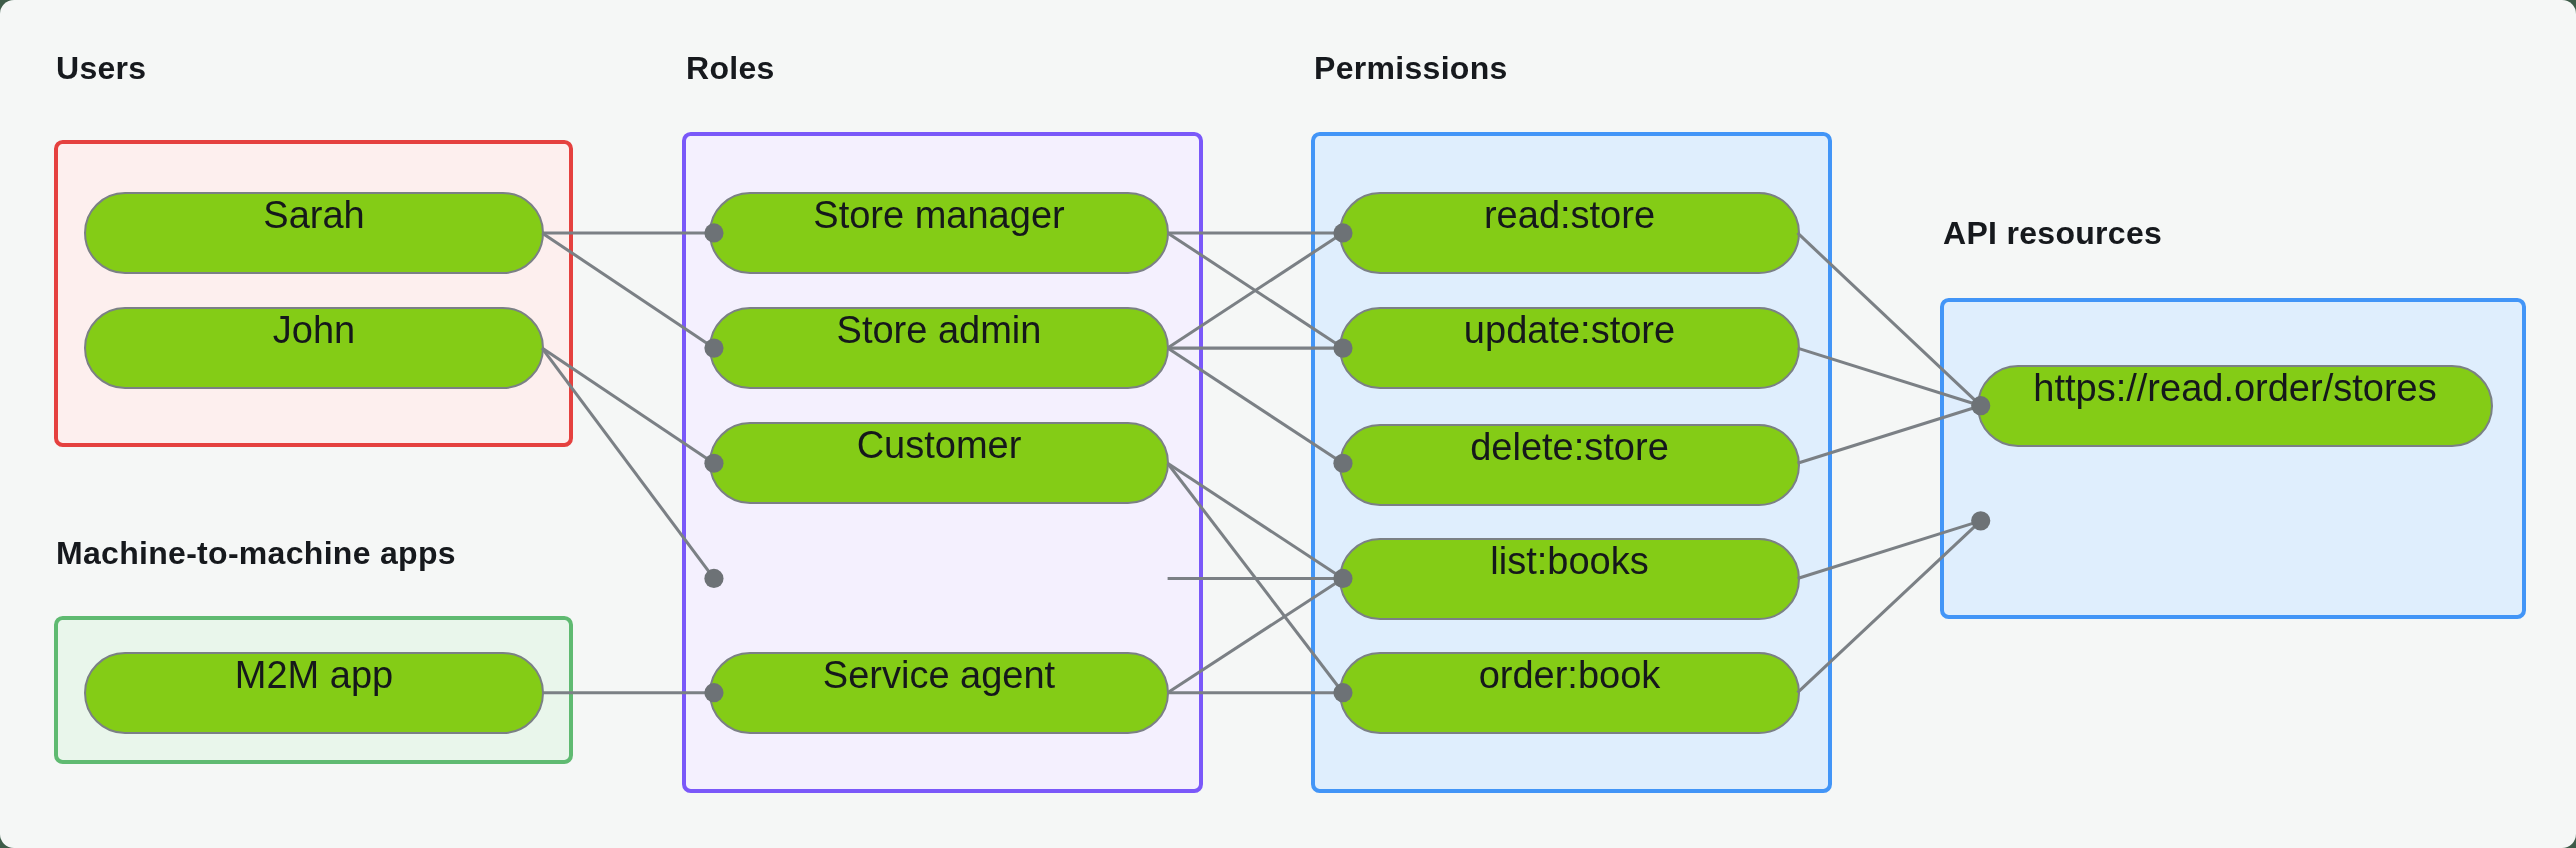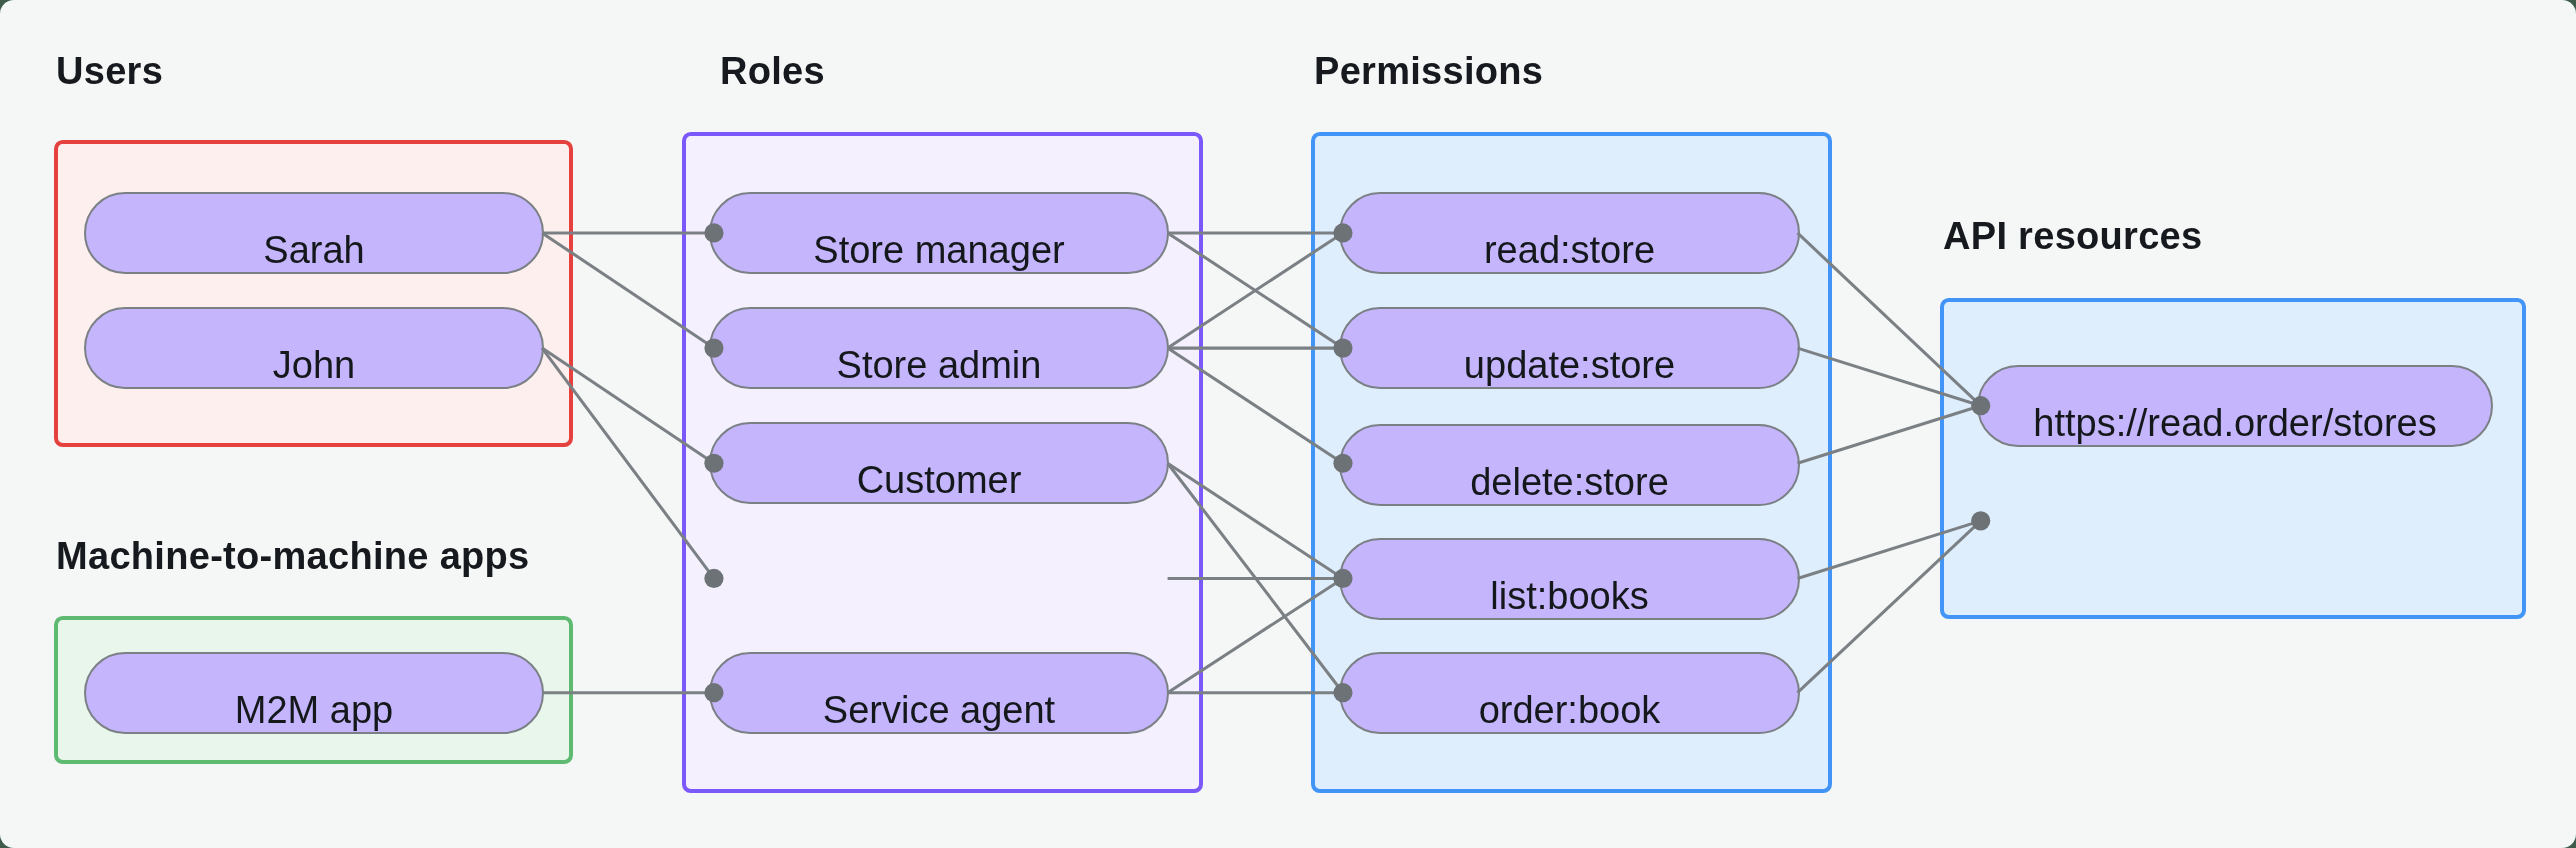--- a/index.html
+++ b/index.html
@@ -18,36 +18,36 @@
   }
   .group-box {
     position: absolute;
     box-sizing: border-box;
     border: 4.4px solid;
     border-radius: 8.7px;
     z-index: 1;
   }
   .group-title {
     position: absolute;
-    font-size: 38px;
+    font-size: 32px;
     line-height: 1.2;
     font-weight: 600;
     color: #16191d;
     letter-spacing: 0.3px;
     z-index: 2;
     white-space: nowrap;
   }
   .node {
     position: absolute;
     box-sizing: border-box;
-    background: #c4b5fd;
+    background: #84cc16;
     border: 2.6px solid #7b8085;
     border-radius: 52px;
     display: flex;
-    align-items: flex-end;
+    align-items: flex-start;
     justify-content: center;
     z-index: 3;
   }
   .node span {
     font-size: 38px;
     color: #15181b;
     white-space: nowrap;
   }
   #edges {
     position: absolute;
@@ -102,21 +102,21 @@
     </div>
     <div class="node" style="left: 84px; top: 307px; width: 460px; height: 82px;">
       <span>John</span>
     </div>
     <div class="group-box" style="left: 54px; top: 616px; width: 519px; height: 148px; border-color: rgb(95, 186, 113); background: rgb(233, 246, 235);"></div>
     <div class="group-title" style="left: 56px; top: 534px;">Machine-to-machine apps</div>
     <div class="node" style="left: 84px; top: 652px; width: 460px; height: 82px;">
       <span>M2M app</span>
     </div>
     <div class="group-box" style="left: 682px; top: 132px; width: 521px; height: 661px; border-color: rgb(122, 88, 249); background: rgb(244, 240, 254);"></div>
-    <div class="group-title" style="left: 720px; top: 49px;">Roles</div>
+    <div class="group-title" style="left: 686px; top: 49px;">Roles</div>
     <div class="node" style="left: 709px; top: 192px; width: 460px; height: 82px;">
       <span>Store manager</span>
     </div>
     <div class="node" style="left: 709px; top: 307px; width: 460px; height: 82px;">
       <span>Store admin</span>
     </div>
     <div class="node" style="left: 709px; top: 422px; width: 460px; height: 82px;">
       <span>Customer</span>
     </div>
     <div class="node" style="left: 709px; top: 652px; width: 460px; height: 82px;">

